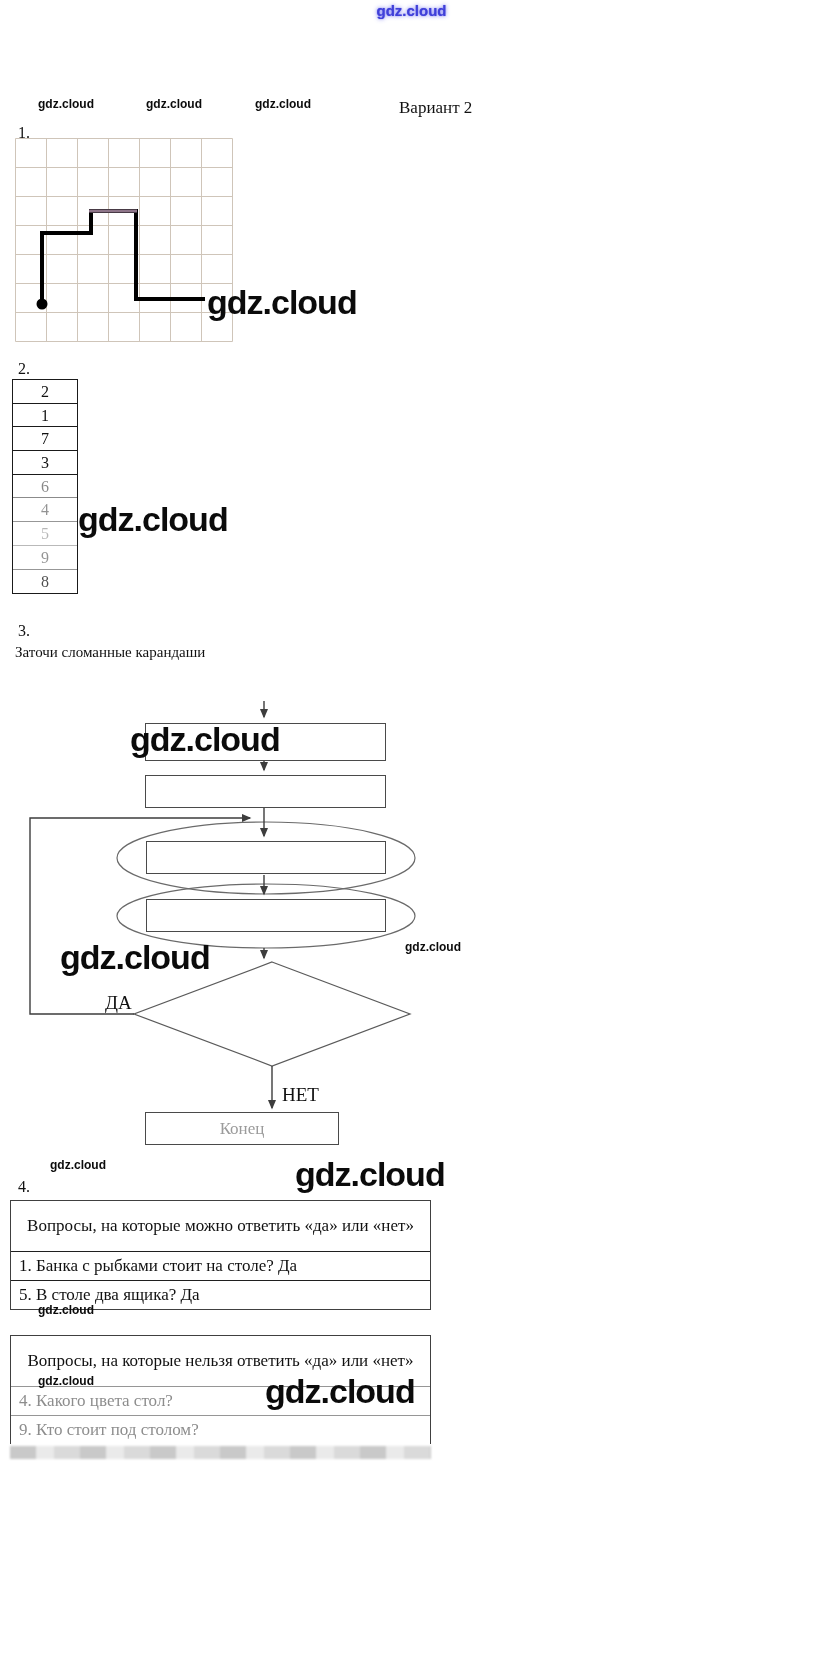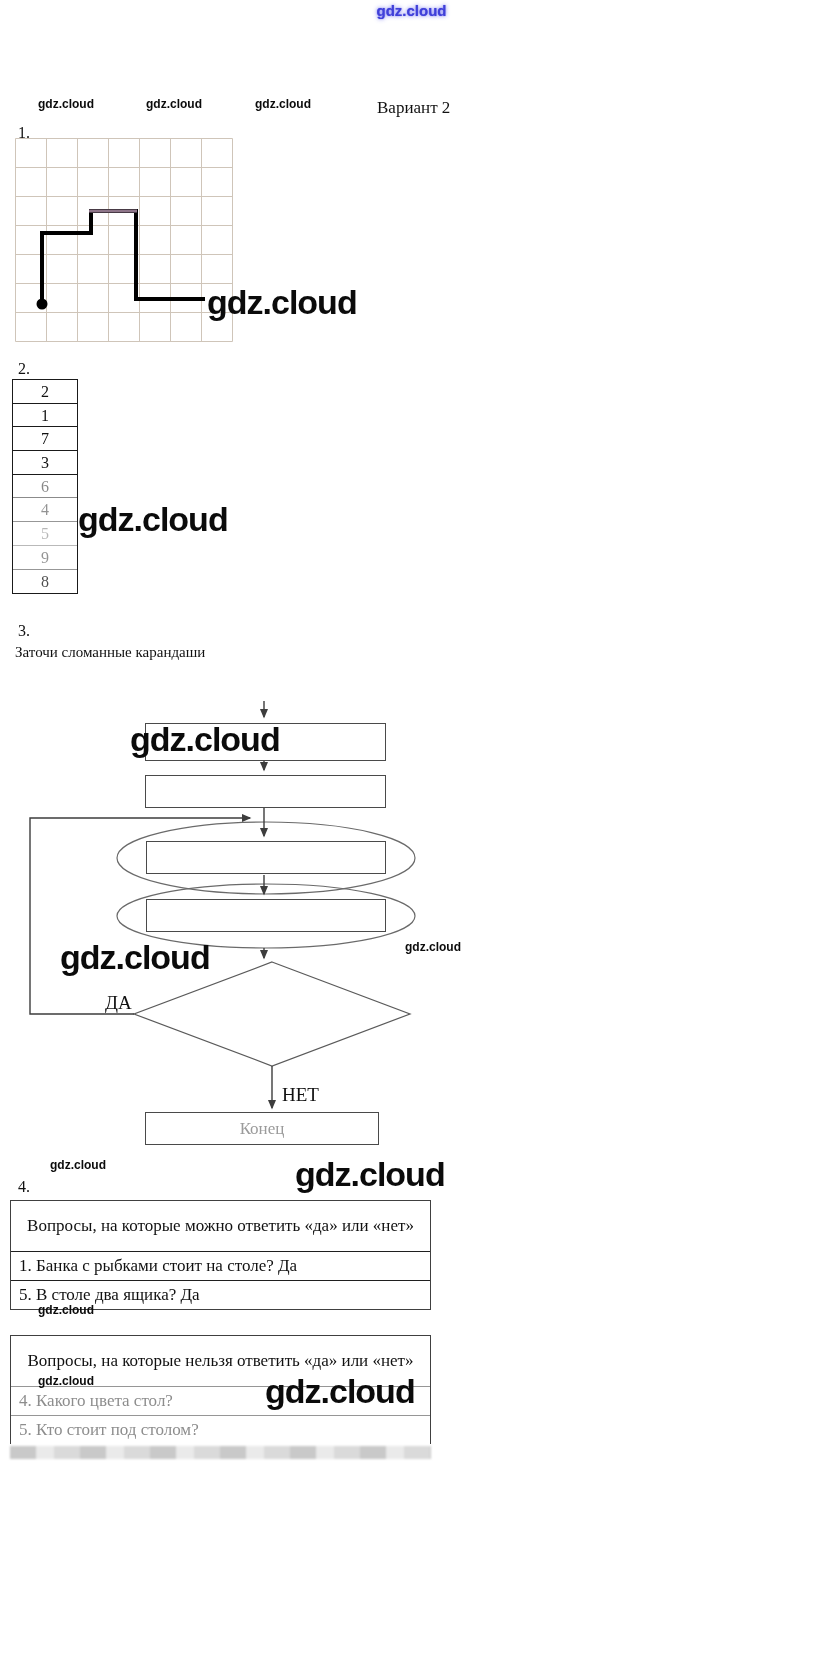--- a/index.html
+++ b/index.html
@@ -39,21 +39,21 @@
 </head>
 <body>
 
 <div class="page">
 
   <div class="abs wm wm-top">gdz.cloud</div>
 
   <div class="abs wm wm-sm" style="left:38px;top:97px;">gdz.cloud</div>
   <div class="abs wm wm-sm" style="left:146px;top:97px;">gdz.cloud</div>
   <div class="abs wm wm-sm" style="left:255px;top:97px;">gdz.cloud</div>
-  <div class="abs variant" style="left:377px;top:98px;">Вариант 2</div>
+  <div class="abs variant" style="left:399px;top:98px;">Вариант 2</div>
 
   <div class="abs sec-label" style="left:18px;top:124px;">1.</div>
 
   <svg class="abs" style="left:15px;top:138px;" width="218" height="204">
     <path stroke="#cfc5b9" stroke-width="1" fill="none" d="
       M0.5,0.5 V203.5 M31.5,0.5 V203.5 M62.5,0.5 V203.5 M93.5,0.5 V203.5 M124.5,0.5 V203.5 M155.5,0.5 V203.5 M186.5,0.5 V203.5 M217.5,0.5 V203.5
       M0.5,0.5 H217.5 M0.5,29.5 H217.5 M0.5,58.5 H217.5 M0.5,87.5 H217.5 M0.5,116.5 H217.5 M0.5,145.5 H217.5 M0.5,174.5 H217.5 M0.5,203.5 H217.5"></path>
     <polyline points="27,167 27,95 76,95 76,73 121,73 121,161 190,161" fill="none" stroke="#000" stroke-width="4"></polyline>
     <path d="M74,73 H122" stroke="#8e7589" stroke-width="3" fill="none"></path>
     <circle cx="27" cy="166" r="5.5" fill="#000"></circle>
@@ -95,21 +95,21 @@
     <line x1="264" y1="215" x2="264" y2="234" stroke="#3d3d3d" stroke-width="1.4" marker-end="url(#ah)"></line>
     <line x1="264" y1="288" x2="264" y2="298" stroke="#3d3d3d" stroke-width="1.4" marker-end="url(#ah)"></line>
     <line x1="272" y1="406" x2="272" y2="448" stroke="#3d3d3d" stroke-width="1.4" marker-end="url(#ah)"></line>
     <polyline points="134,354 30,354 30,158 250,158" fill="none" stroke="#3d3d3d" stroke-width="1.4" marker-end="url(#ah)"></polyline>
   </svg>
 
   <div class="box" style="left:145px;top:723px;width:241px;height:38px;"></div>
   <div class="box" style="left:145px;top:775px;width:241px;height:33px;"></div>
   <div class="box" style="left:146px;top:841px;width:240px;height:33px;"></div>
   <div class="box" style="left:146px;top:899px;width:240px;height:33px;"></div>
-  <div class="box" style="left:145px;top:1112px;width:234px;height:33px;">
+  <div class="box" style="left:145px;top:1112px;width:194px;height:33px;">
     <span class="flow-end-text">Конец</span>
   </div>
 
   <div class="abs branch-label" style="left:105px;top:992px;">ДА</div>
   <div class="abs branch-label" style="left:282px;top:1084px;">НЕТ</div>
 
   <div class="abs wm wm-lg" style="left:130px;top:720px;">gdz.cloud</div>
   <div class="abs wm wm-sm" style="left:405px;top:940px;">gdz.cloud</div>
   <div class="abs wm wm-lg" style="left:60px;top:938px;">gdz.cloud</div>
 
@@ -121,21 +121,21 @@
     <div class="hd">Вопросы, на которые можно ответить «да» или «нет»</div>
     <div class="row">1.  Банка с рыбками стоит на столе? Да</div>
     <div class="row">5.  В столе два ящика? Да</div>
   </div>
 
   <div class="abs wm wm-sm" style="left:38px;top:1303px;">gdz.cloud</div>
 
   <div class="abs qt faded" style="top:1335px;">
     <div class="hd">Вопросы, на которые нельзя ответить «да» или «нет»</div>
     <div class="row">4.  Какого цвета стол?</div>
-    <div class="row">5.  Кто стоит под столом?</div>
+    <div class="row">9.  Кто стоит под столом?</div>
   </div>
 
   <div class="abs wm wm-sm" style="left:38px;top:1374px;">gdz.cloud</div>
   <div class="abs wm wm-lg" style="left:265px;top:1372px;">gdz.cloud</div>
 
   <div class="abs smudge"></div>
 
 </div>
 
 </body></html>

